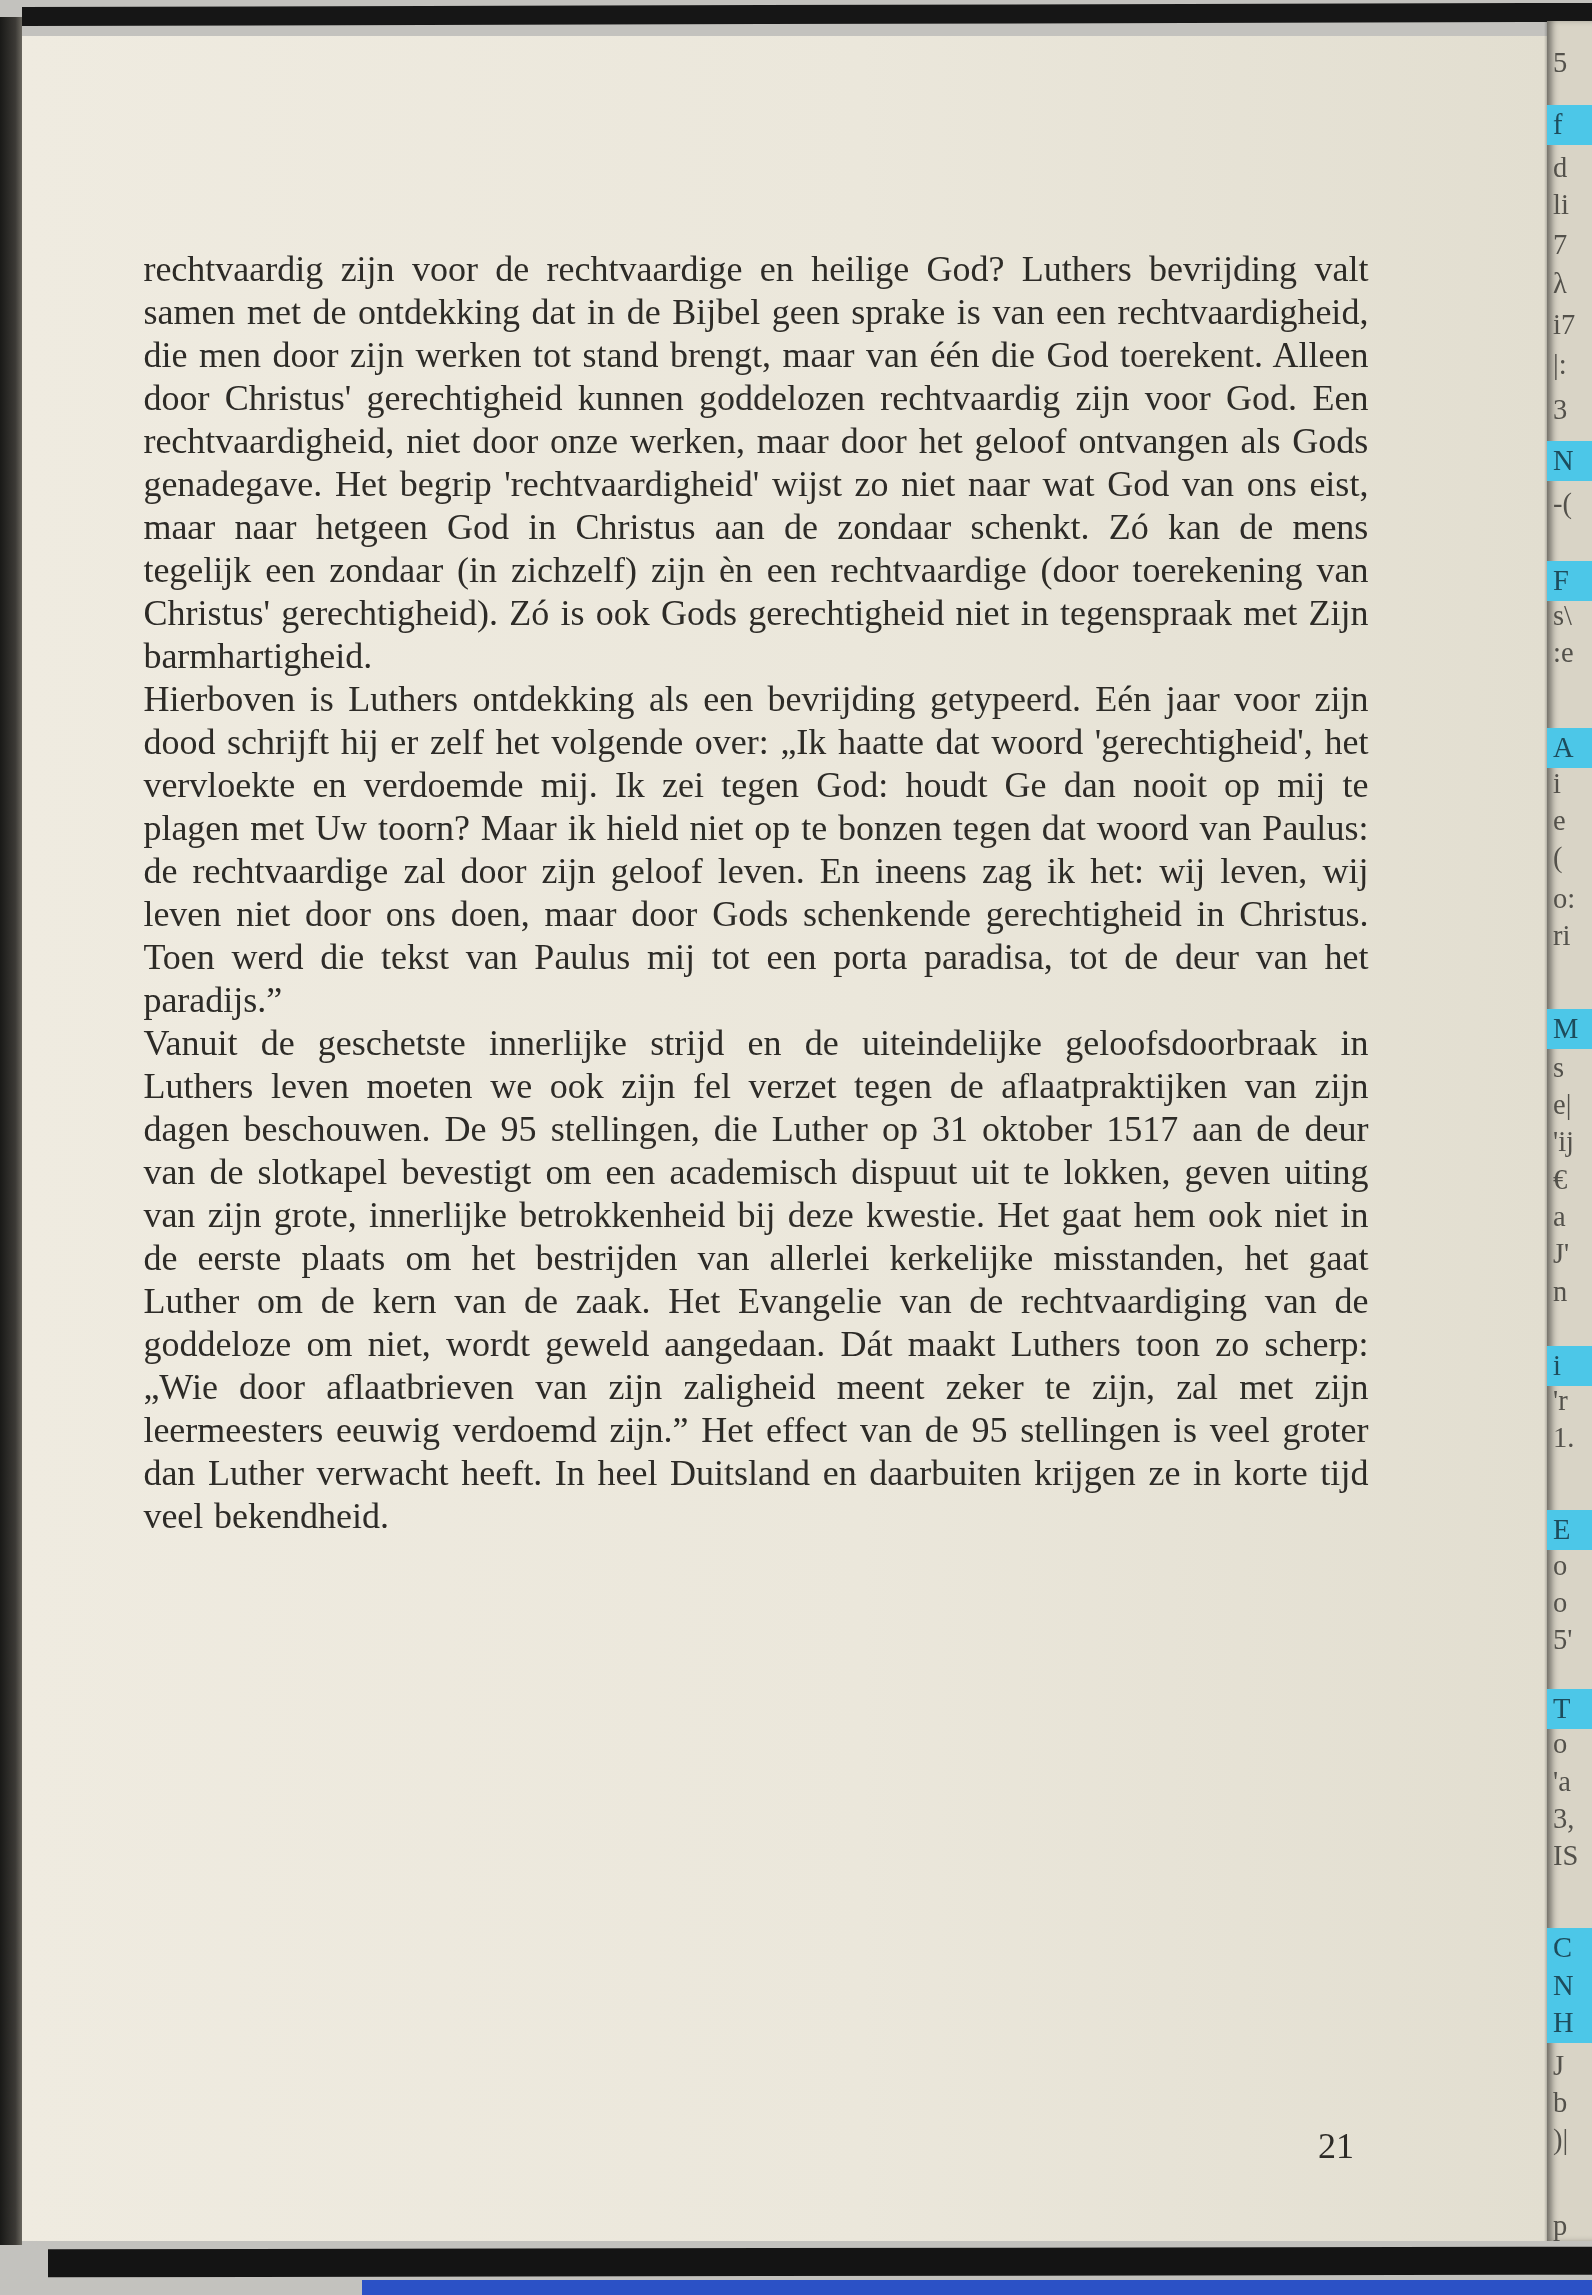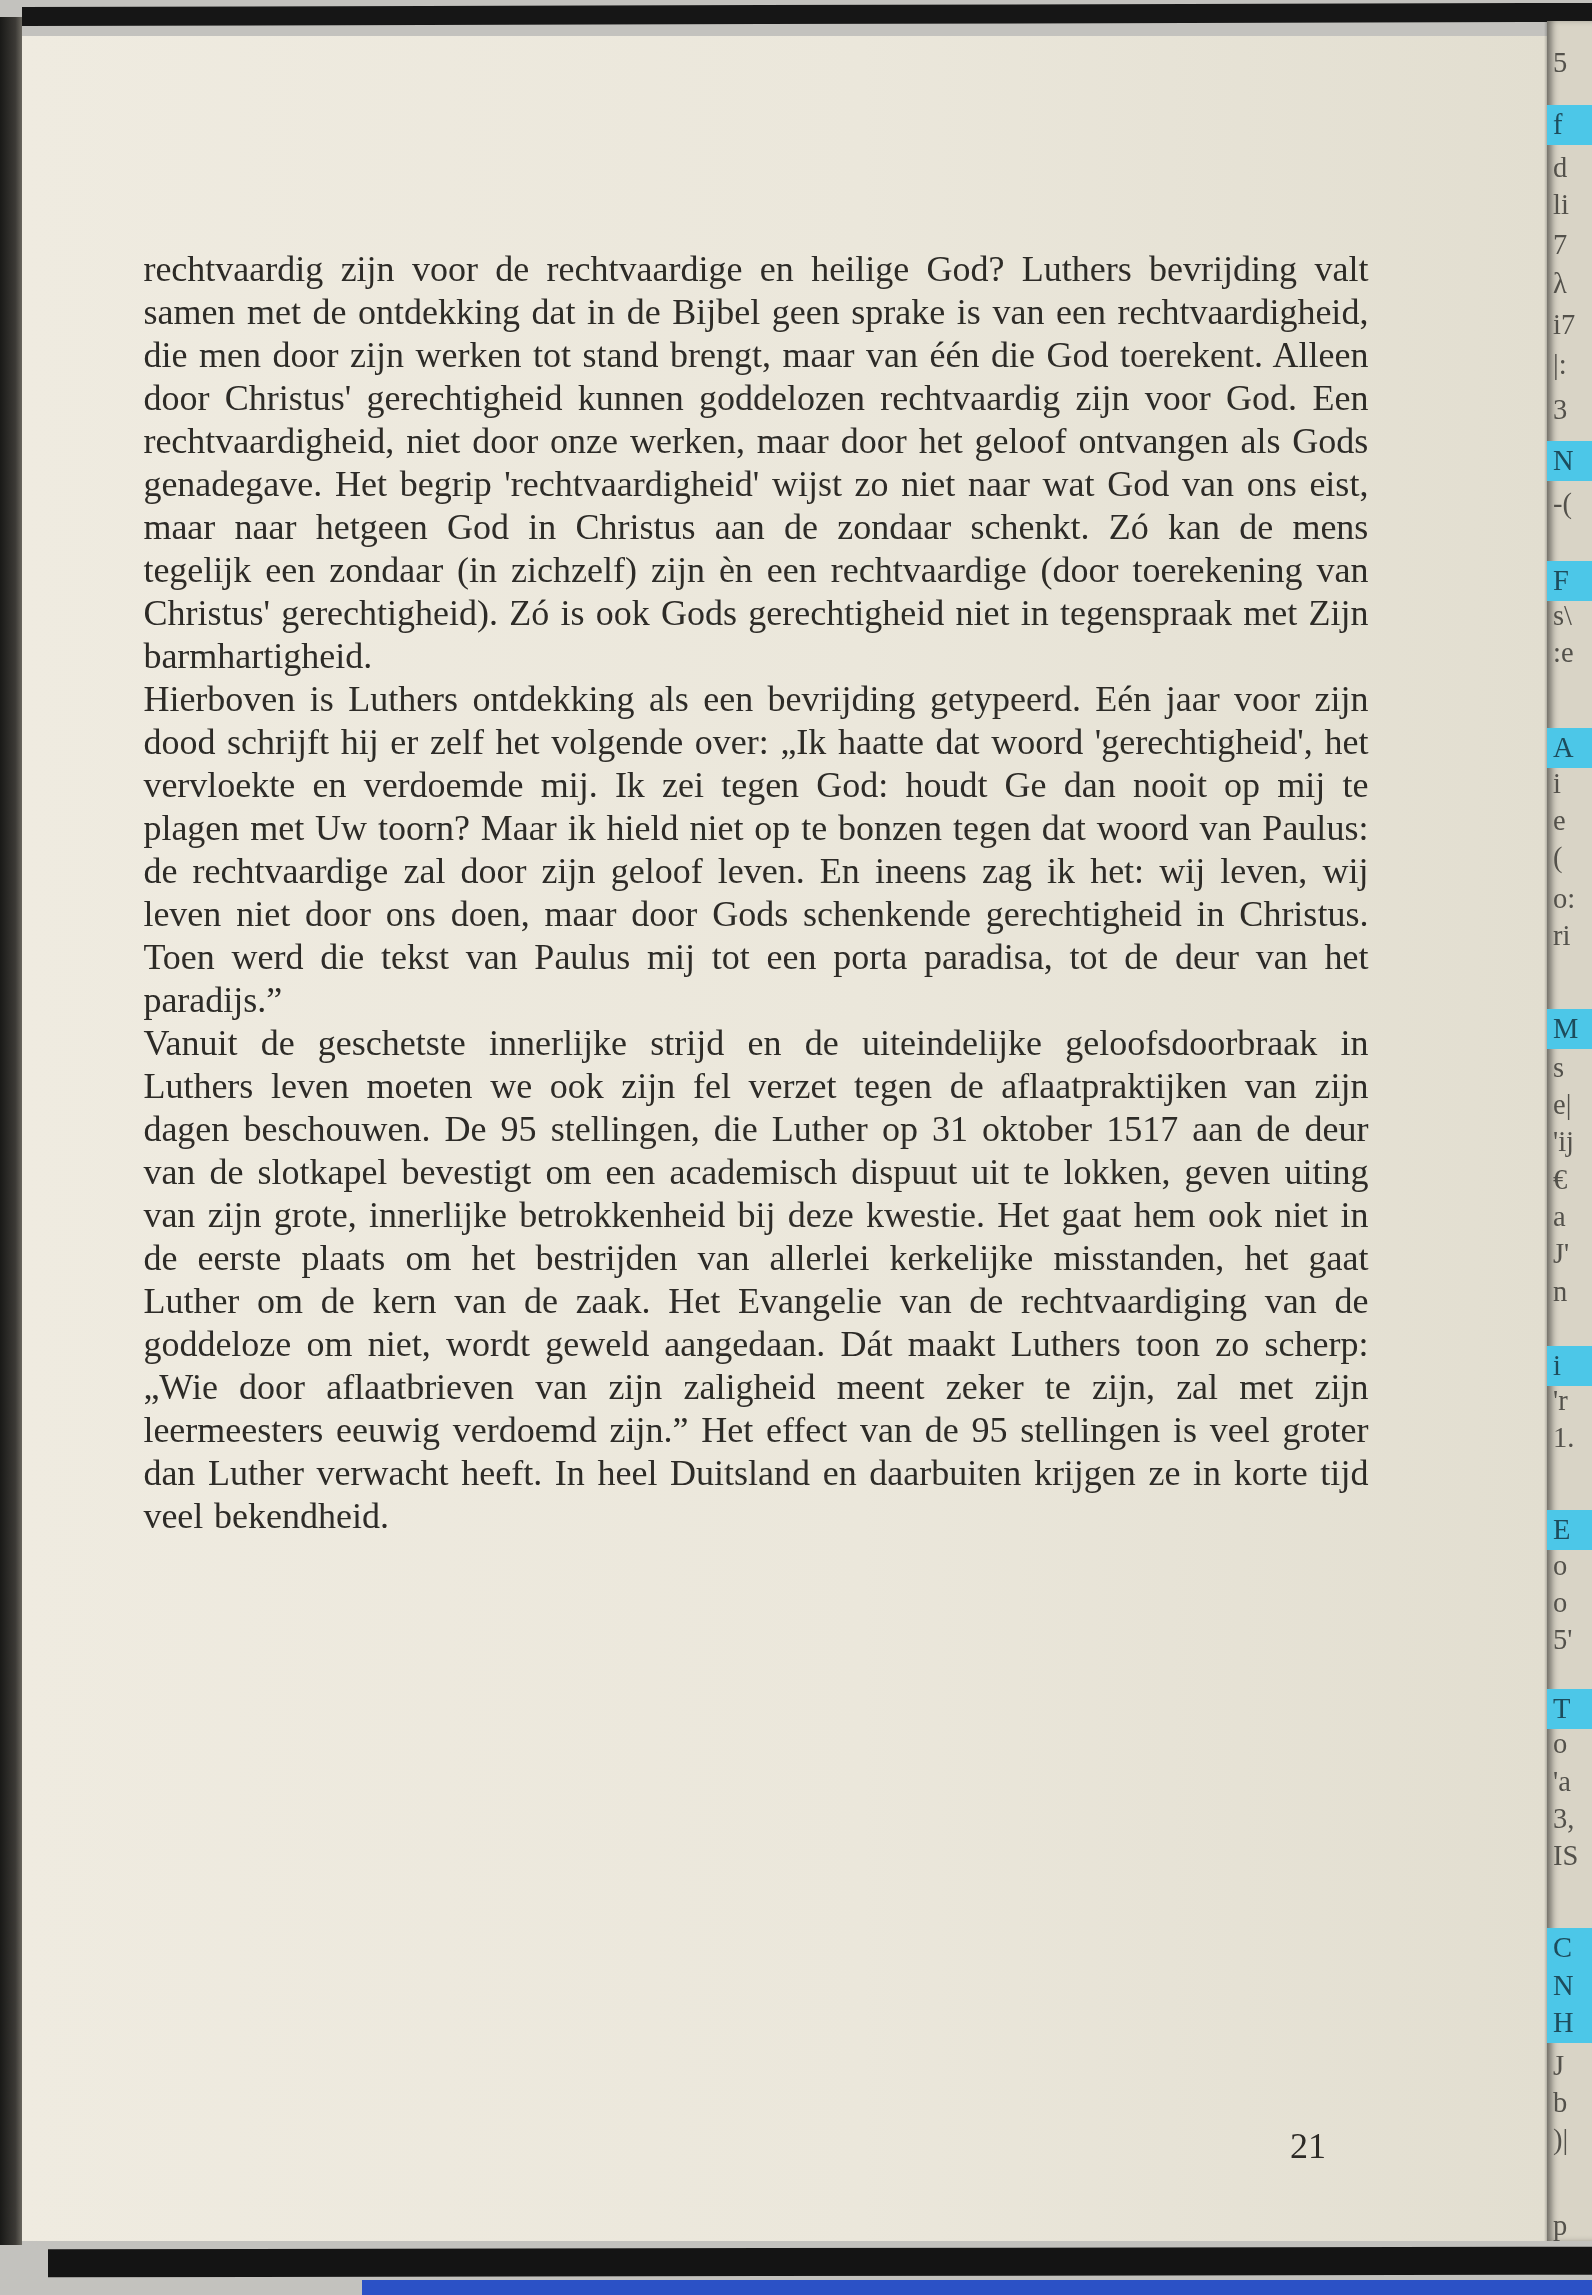--- a/index.html
+++ b/index.html
@@ -39,21 +39,21 @@
     color:var(--ink,#2d2b27);
     font-size:36px; line-height:43px;
     text-align:justify;
   }
   .para { margin:0; word-spacing:1.7px; }
   .heading {
     font-size:36px; line-height:43px;
     font-weight:bold; margin-top:12px;
   }
   .pagenum {
-    position:absolute; left:1290px; top:2125px;
+    position:absolute; left:1318px; top:2125px;
     font-size:36px; color:var(--ink,#2d2b27);
   }
 
   
   .page-seam {
     position:absolute; right:41px; top:21px; bottom:54px; width:7px;
     background:linear-gradient(90deg, rgba(30,30,28,0) 0%, rgba(30,30,28,0.55) 100%);
   }
 
   

